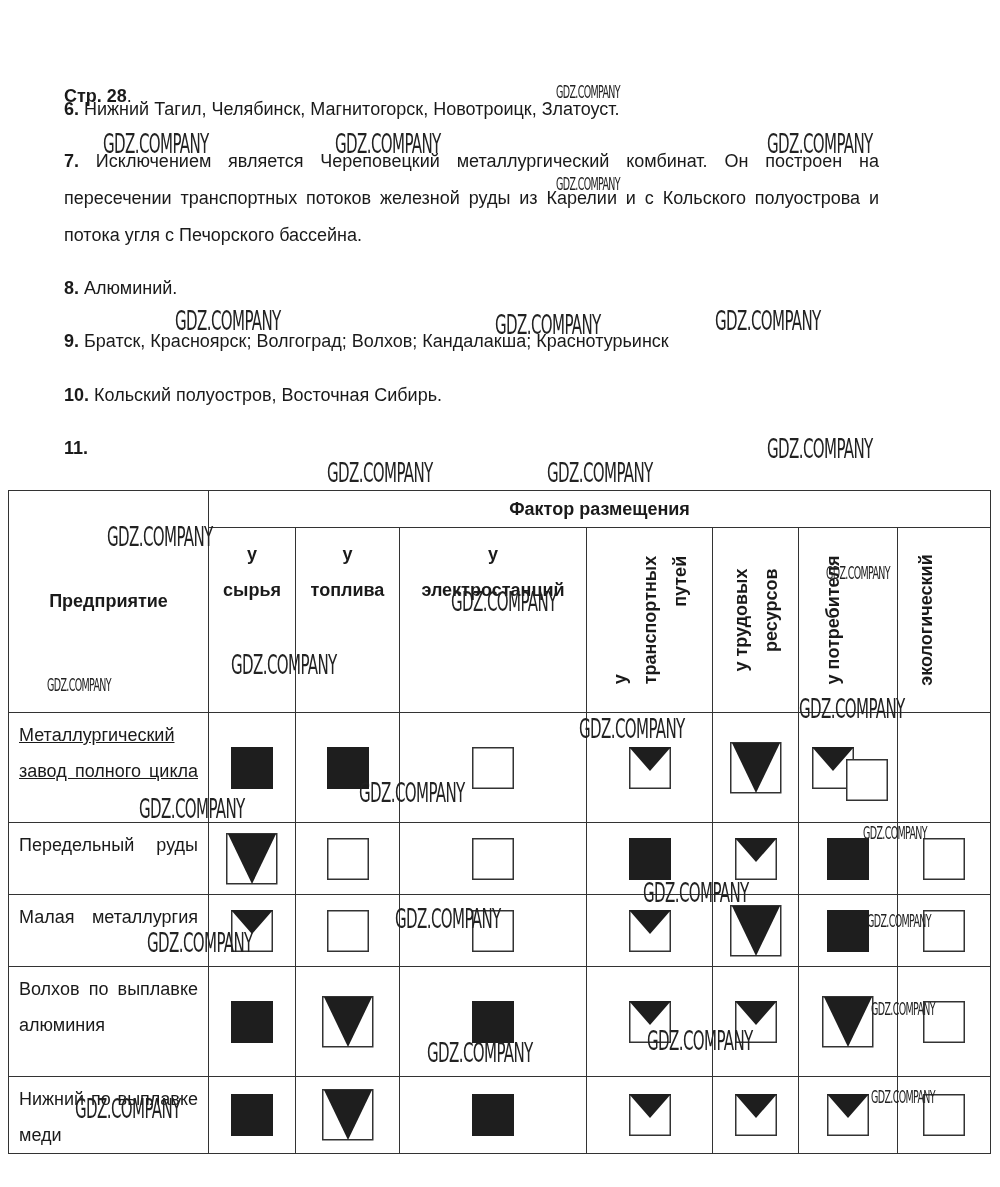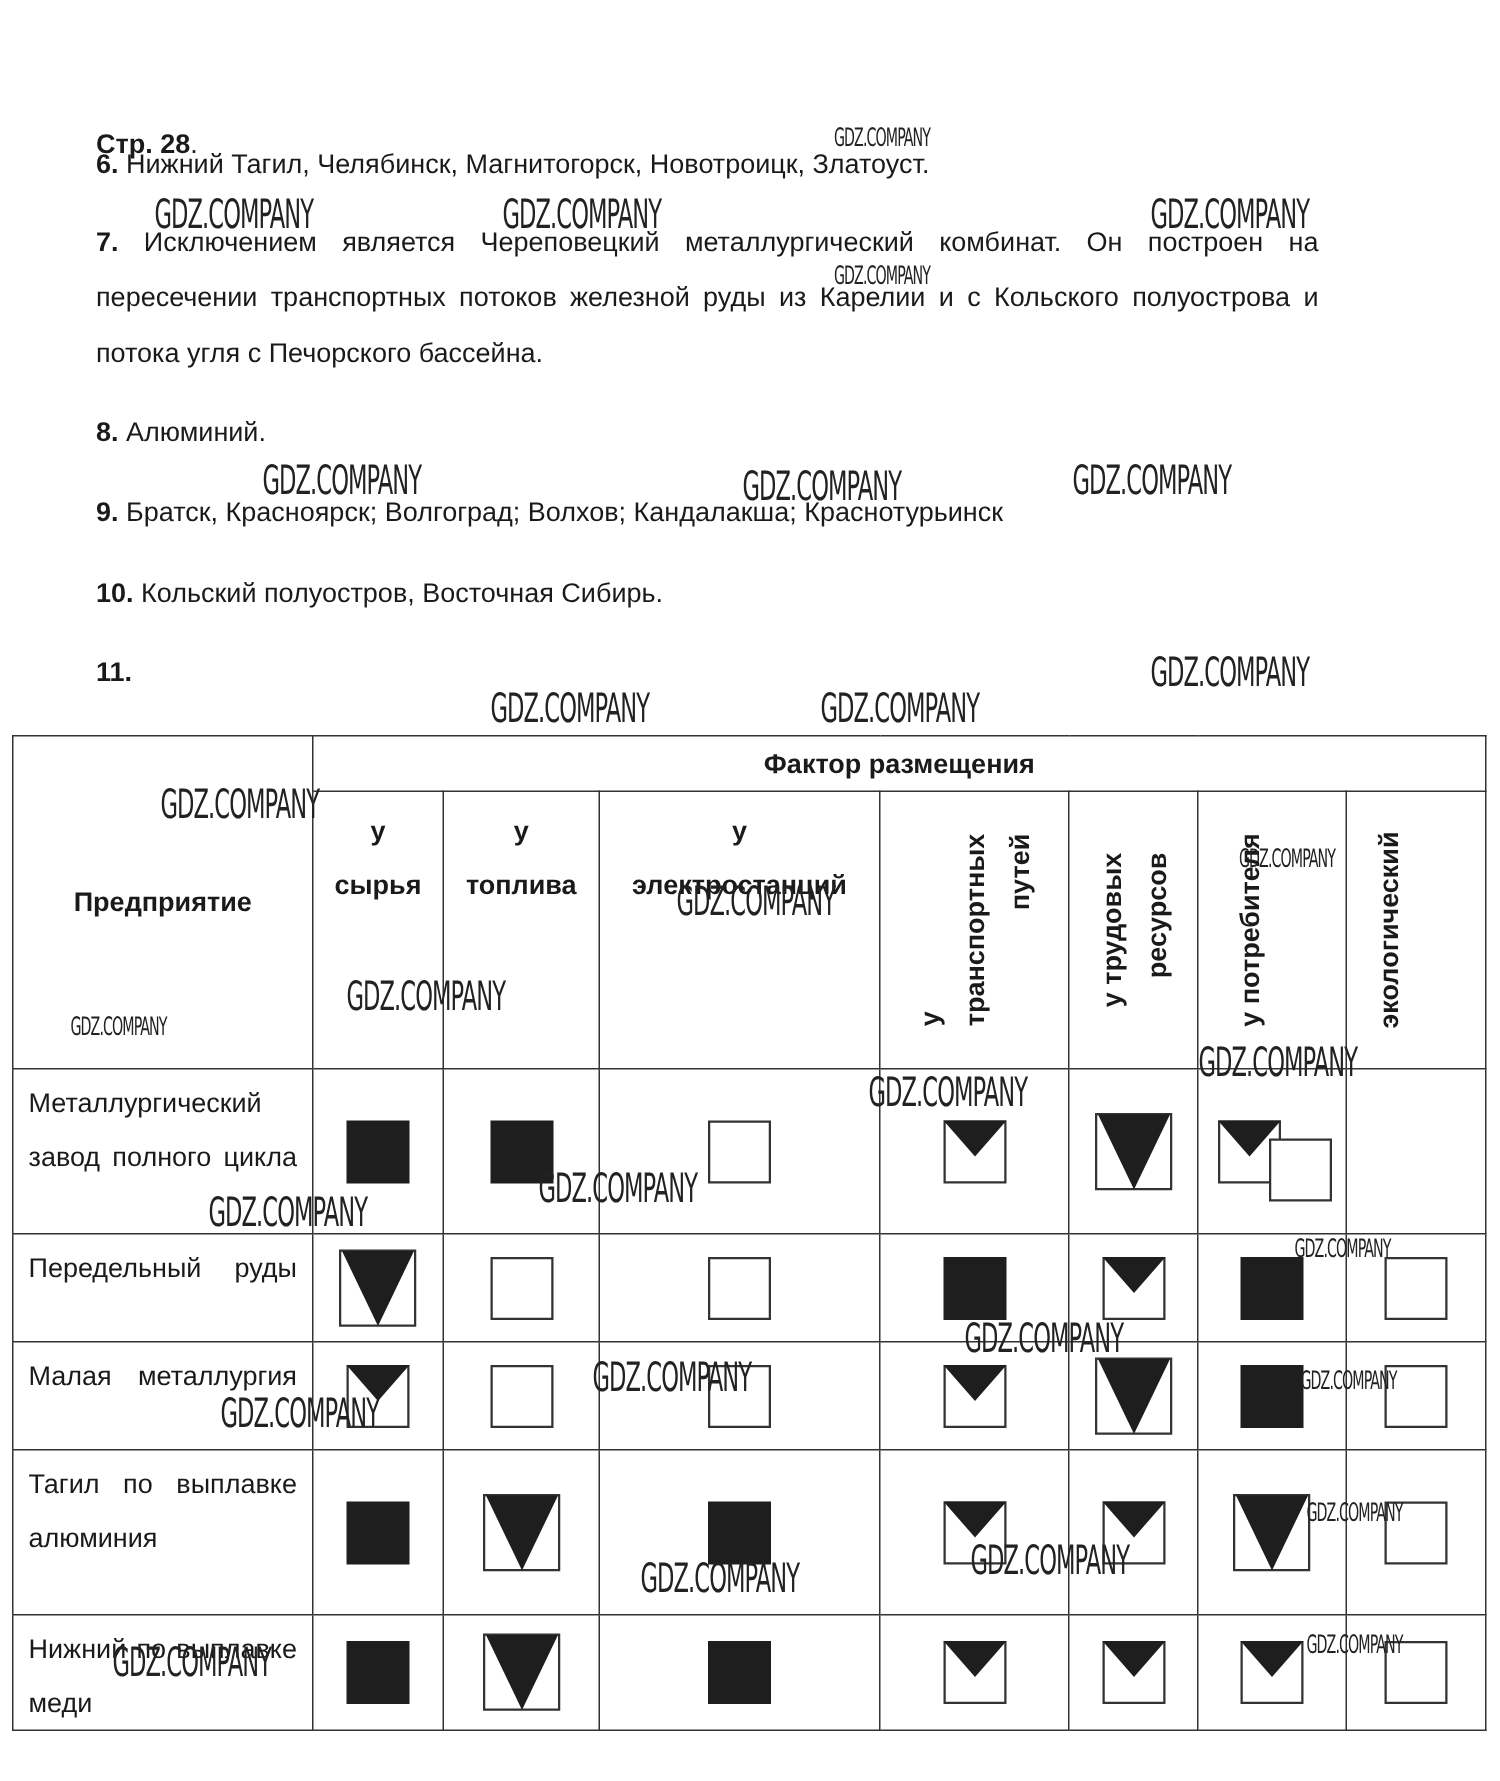--- a/index.html
+++ b/index.html
@@ -117,21 +117,21 @@
           </div>
         </td>
     <td class="hdr-rot">
           <div class="rot" style="left:30%;">
             <span class="line">экологический</span>
           </div>
         </td>
   </tr>
   </tbody>
     <tbody id="rows">
-      <tr style="height: 110px;">
+      <tr style="height: 110px; text-decoration: underline;">
         <td class="ent">Металлургический завод полного цикла</td>
         <td class="cell"><span class="sym"><svg width="42" height="42" viewBox="0 0 42 42">
               <rect x="0" y="0" width="42" height="42" fill="#1e1e1e"></rect>
             </svg></span></td>
         <td class="cell"><span class="sym"><svg width="42" height="42" viewBox="0 0 42 42">
               <rect x="0" y="0" width="42" height="42" fill="#1e1e1e"></rect>
             </svg></span></td>
         <td class="cell"><span class="sym"><svg width="42" height="42" viewBox="0 0 42 42">
               <rect x="0.75" y="0.75" width="40.5" height="40.5" fill="#fff" stroke="#333" stroke-width="1.5"></rect>
             </svg></span></td>
@@ -213,21 +213,21 @@
               </g>
             </svg></span></td>
         <td class="cell"><span class="sym"><svg width="42" height="42" viewBox="0 0 42 42">
               <rect x="0" y="0" width="42" height="42" fill="#1e1e1e"></rect>
             </svg></span></td>
         <td class="cell"><span class="sym"><svg width="42" height="42" viewBox="0 0 42 42">
               <rect x="0.75" y="0.75" width="40.5" height="40.5" fill="#fff" stroke="#333" stroke-width="1.5"></rect>
             </svg></span></td>
       </tr>
       <tr style="height: 110px;">
-        <td class="ent">Тагил по выплавке алюминия</td>
+        <td class="ent">Волхов по выплавке алюминия</td>
         <td class="cell"><span class="sym"><svg width="42" height="42" viewBox="0 0 42 42">
               <rect x="0" y="0" width="42" height="42" fill="#1e1e1e"></rect>
             </svg></span></td>
         <td class="cell"><span class="sym"><svg width="42" height="42" viewBox="0 0 42 42">
               <g>
                 <rect x="-4.25" y="-4.25" width="50" height="50" fill="#fff" stroke="#333" stroke-width="1.5"></rect>
                 <polygon points="-3,-4 45,-4 21,46" fill="#1e1e1e"></polygon>
               </g>
             </svg></span></td>
         <td class="cell"><span class="sym"><svg width="42" height="42" viewBox="0 0 42 42">

